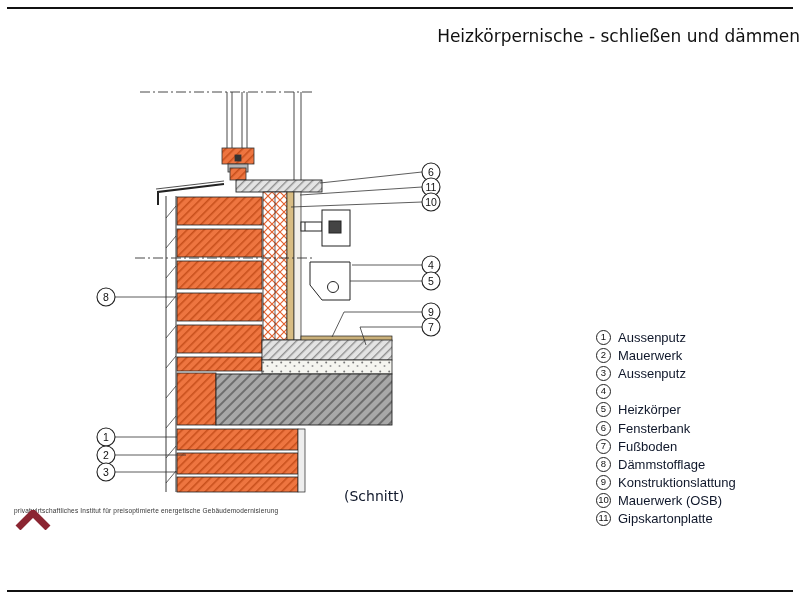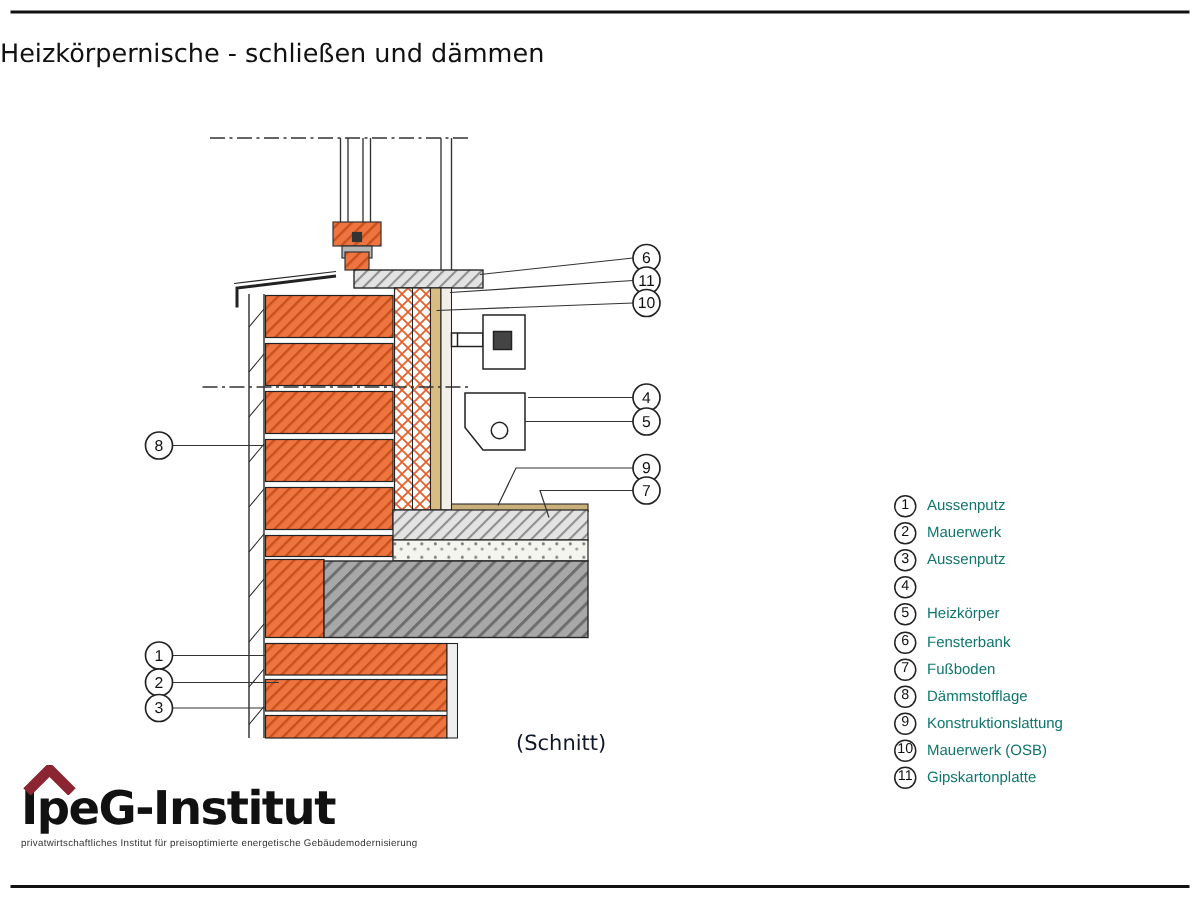--- a/index.html
+++ b/index.html
@@ -1,31 +1,31 @@
 <!DOCTYPE html>
 <html><head>
 <meta charset="utf-8">
 <style>
   html,body{margin:0;padding:0;background:#fff;}
   .page{position:relative;width:800px;height:600px;background:#fff;overflow:hidden;
         font-family:"Liberation Sans",sans-serif;color:#111;}
   .frame-top,.frame-bottom{position:absolute;left:7px;right:7px;height:2px;background:#111;}
   .frame-top{top:7px}
   .frame-bottom{bottom:8px}
-  .title{position:absolute;top:26px;left:0;width:100%;text-align:left;
+  .title{position:absolute;top:26px;left:0;width:100%;text-align:right;
          font-family:"DejaVu Sans",sans-serif;font-size:17px;line-height:21px;color:#111;}
   .drawing-svg{position:absolute;left:0;top:0;}
   .caption{position:absolute;left:344px;top:488px;font-family:"DejaVu Sans",sans-serif;
            font-size:14px;color:#0f172a;}
   .legend{position:absolute;left:596px;top:328px;}
   .legend-row{display:flex;align-items:center;height:18.2px;}
   .lnum{display:inline-block;box-sizing:border-box;width:15px;height:15px;border:1.2px solid #222;
         border-radius:50%;font-size:9.5px;line-height:12.5px;text-align:center;margin-right:7px;
         flex:0 0 auto;background:#fff;}
-  .llabel{font-size:10px;color:#0f766e;white-space:nowrap;}
+  .llabel{font-size:13px;color:#0f172a;white-space:nowrap;}
   .logo{position:absolute;left:14px;top:505px;}
   .logo-roof{position:absolute;left:1px;top:5px;}
   .logo-text{margin-top:16px;font-family:"DejaVu Sans",sans-serif;font-weight:bold;
              font-size:31px;letter-spacing:-1px;color:#111;white-space:nowrap;}
   .logo-tagline{margin-top:2px;font-size:6.5px;color:#333;letter-spacing:0.2px;white-space:nowrap;}
   svg text{font-family:"Liberation Sans",sans-serif;font-size:10.5px;fill:#111;}
 </style>
 </head>
 <body>
 
@@ -239,16 +239,15 @@
     <div class="legend-row">
       <span class="lnum">11</span>
       <span class="llabel">Gipskartonplatte</span>
     </div>
   </div>
 
   <div class="logo">
     <svg class="logo-roof" width="36" height="20" viewBox="0 0 36 20">
       <path d="M3 18 L18 3 L33 18" stroke="#8b2531" stroke-width="7" fill="none"></path>
     </svg>
-    <div class="logo-text">IpeG-Institut</div>
     <div class="logo-tagline">privatwirtschaftliches Institut für preisoptimierte energetische Gebäudemodernisierung</div>
   </div>
 </div>
 
 </body></html>

